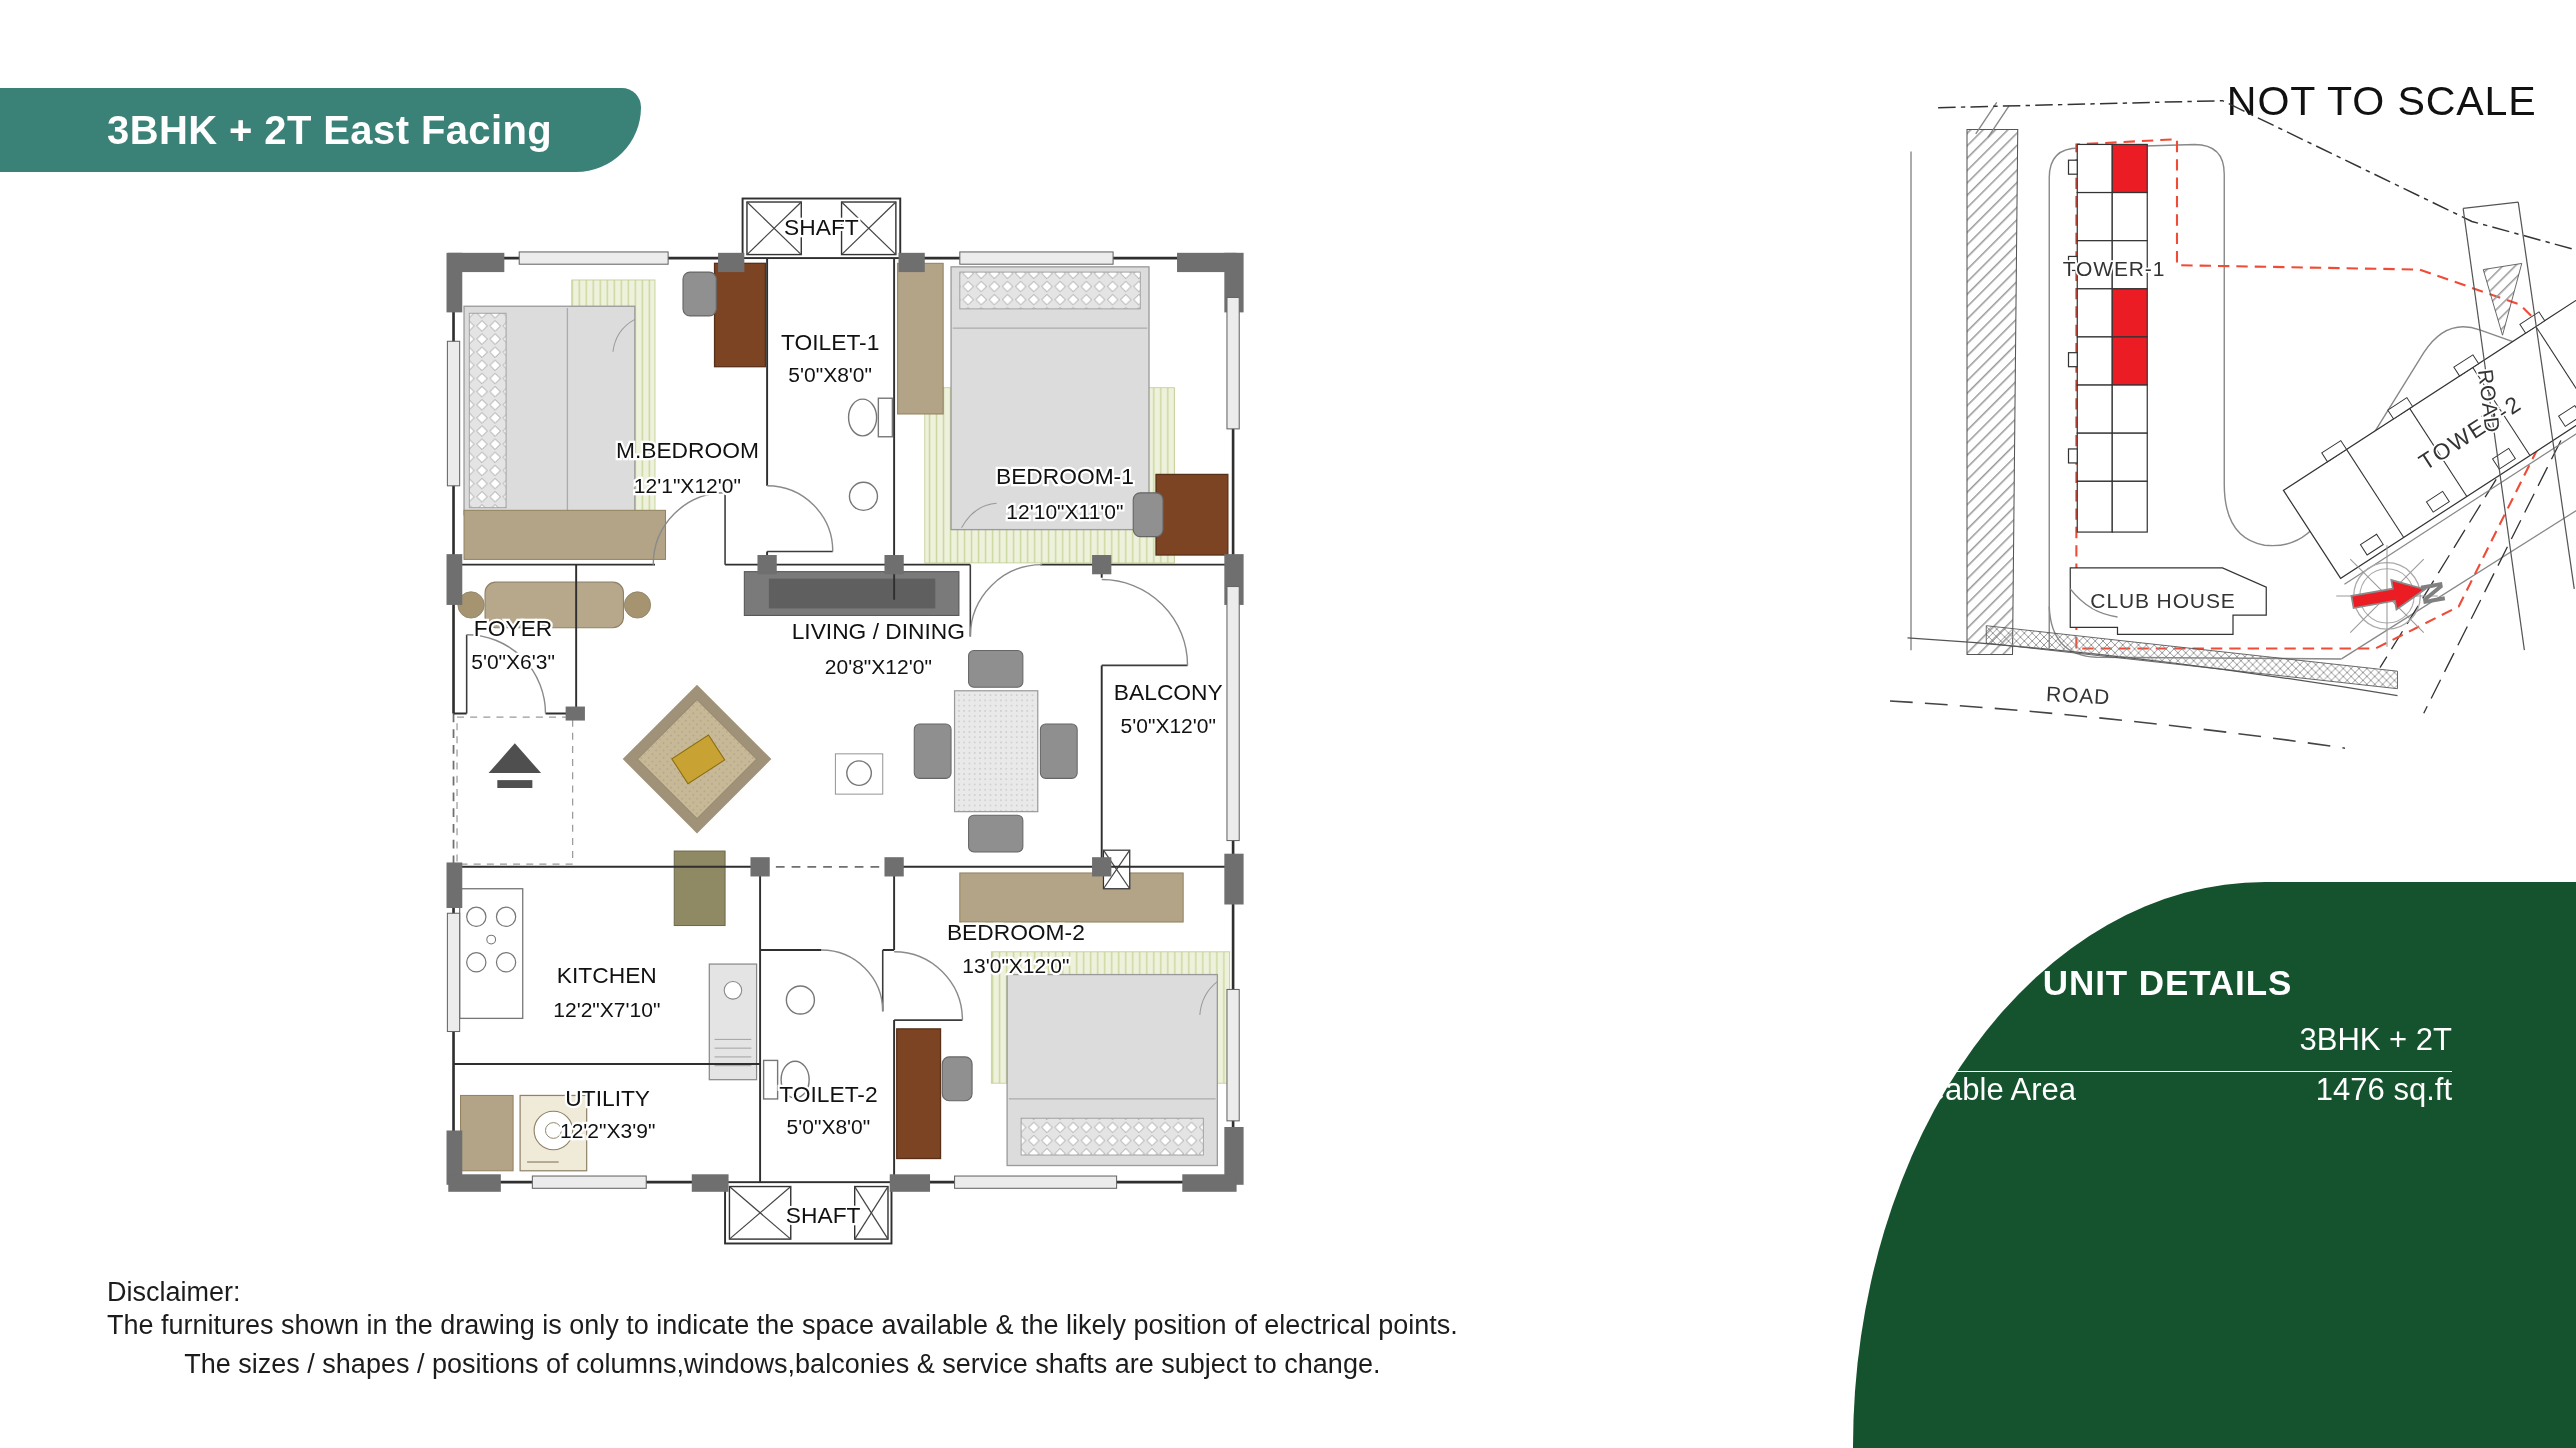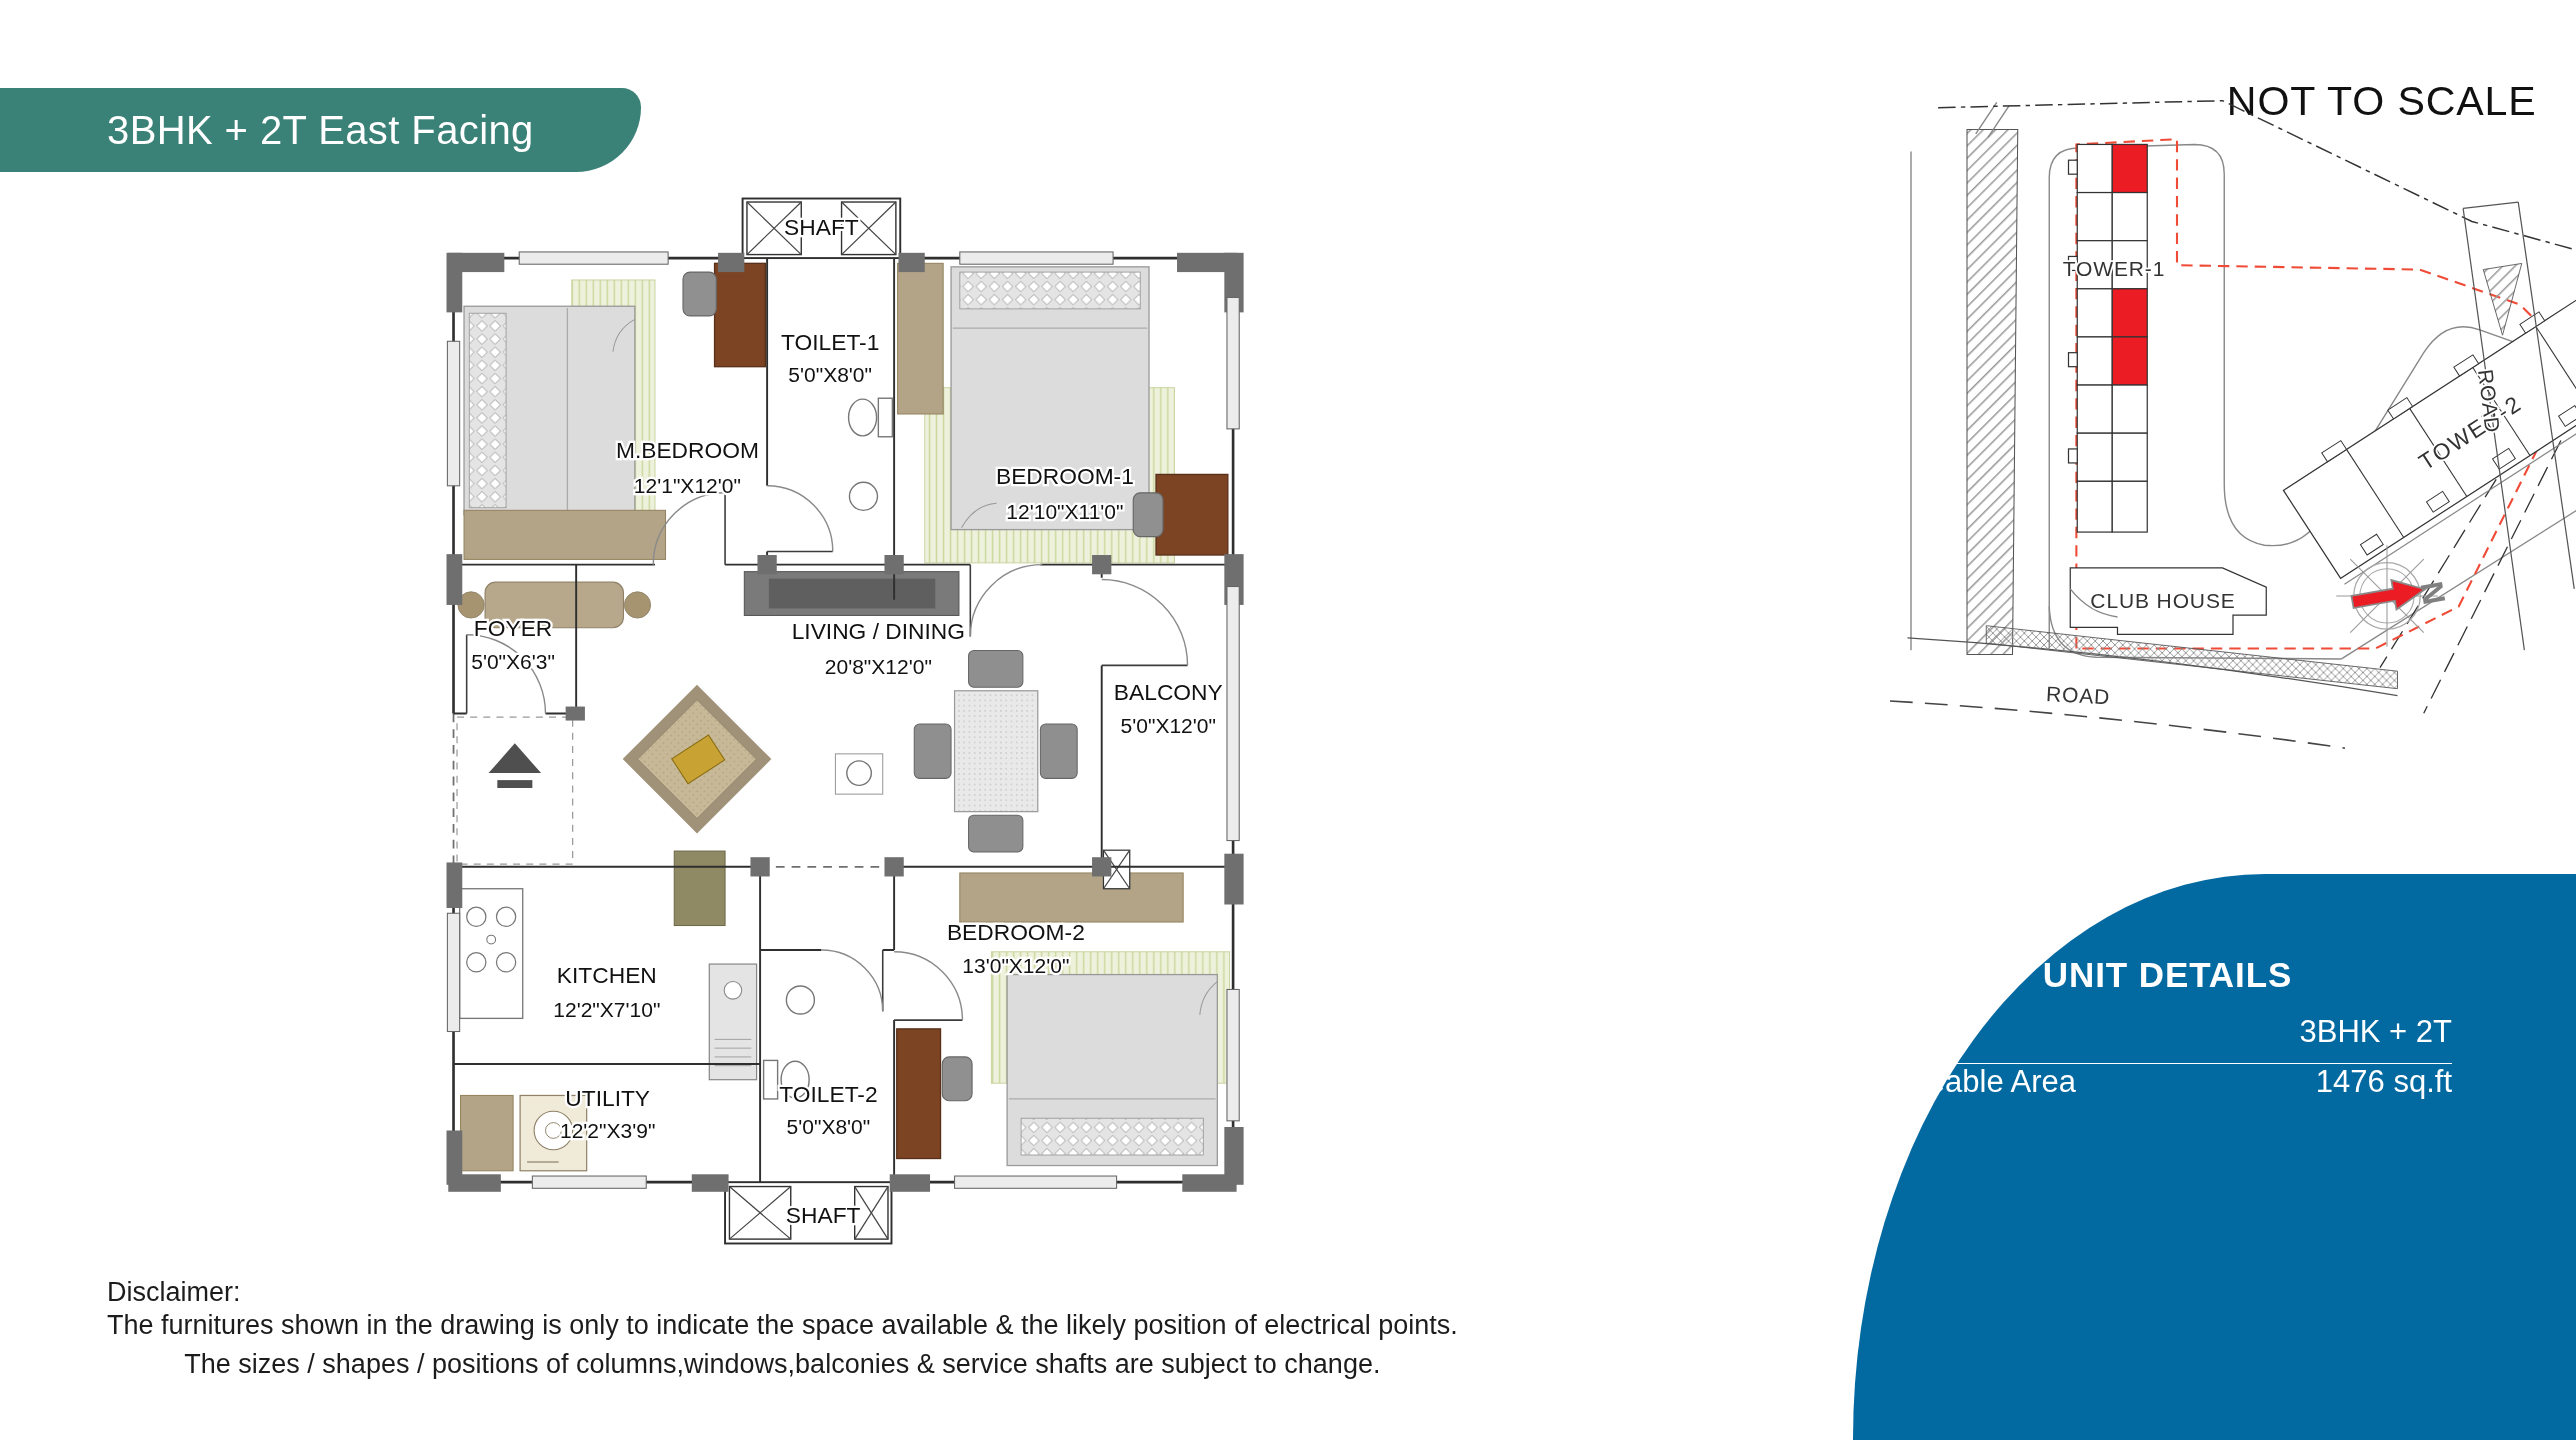--- a/index.html
+++ b/index.html
@@ -3,21 +3,21 @@
 <meta charset="utf-8">
 <style>
   html,body{margin:0;padding:0;background:#ffffff;}
   #page{position:relative;width:2576px;height:1448px;background:#ffffff;overflow:hidden;
         font-family:"Liberation Sans", sans-serif;}
 
   
   .banner{position:absolute;left:0;top:88px;width:641px;height:84px;background:#3A8177;
           border-radius:0 24.5px 83px 0;}
   .banner-title{position:absolute;left:107px;top:0;height:84px;line-height:84px;
-          color:#ffffff;font-size:40px;font-weight:normal;letter-spacing:0.4px;}
+          color:#ffffff;font-size:40px;font-weight:bold;letter-spacing:0.4px;}
 
   
   .plan-wrap{position:absolute;left:436px;top:188px;width:819px;height:1073px;}
   .plan-label{font-size:26px;fill:#111;paint-order:stroke;stroke:#ffffff;stroke-width:5px;}
   .plan-dims{font-size:24px;fill:#111;paint-order:stroke;stroke:#ffffff;stroke-width:5px;}
   .wall{stroke:#2f2f2f;stroke-width:3;fill:none;}
   .iwall{stroke:#2f2f2f;stroke-width:2.2;fill:none;}
   .dwall{stroke:#6f6f6f;stroke-width:2;fill:none;stroke-dasharray:10 8;}
   .col{fill:#6f6f6f;}
   .win{fill:#ececec;stroke:#666;stroke-width:1.2;}
@@ -29,21 +29,21 @@
   
   .map-wrap{position:absolute;left:1855px;top:46px;width:721px;height:714px;}
   .map-label{font-size:24px;fill:#333;letter-spacing:1px;paint-order:stroke;stroke:#ffffff;stroke-width:4px;}
   .scale-note{font-size:47px;fill:#111;font-weight:500;letter-spacing:1px;}
   .mline{stroke:#888;stroke-width:1.6;fill:none;}
   .bline{stroke:#555;stroke-width:1.4;fill:none;}
   .unit{fill:#ffffff;stroke:#333;stroke-width:1.4;}
   .unit-red{fill:#EC1C24;stroke:#333;stroke-width:1.4;}
 
   
-  .unit-panel{position:absolute;right:0;bottom:8px;width:723px;height:566px;background:#0369a1;
+  .unit-panel{position:absolute;right:0;bottom:0;width:723px;height:566px;background:#14532d;
               border-top-left-radius:412px 565px;}
   .unit-heading{position:absolute;top:81px;left:30px;width:569px;text-align:center;
               color:#fff;font-size:35px;font-weight:bold;letter-spacing:0.9px;}
   .unit-rows{position:absolute;top:140px;left:30px;width:569px;}
   .unit-row{display:flex;justify-content:space-between;height:49px;
               border-bottom:1.8px solid #ffffff;color:#ffffff;font-size:31px;font-weight:400;}
   .unit-row:last-child{border-bottom:none;}
 
   
   .disclaimer{position:absolute;left:107px;top:1277px;color:#1c1c1c;font-size:27px;font-weight:400;}

